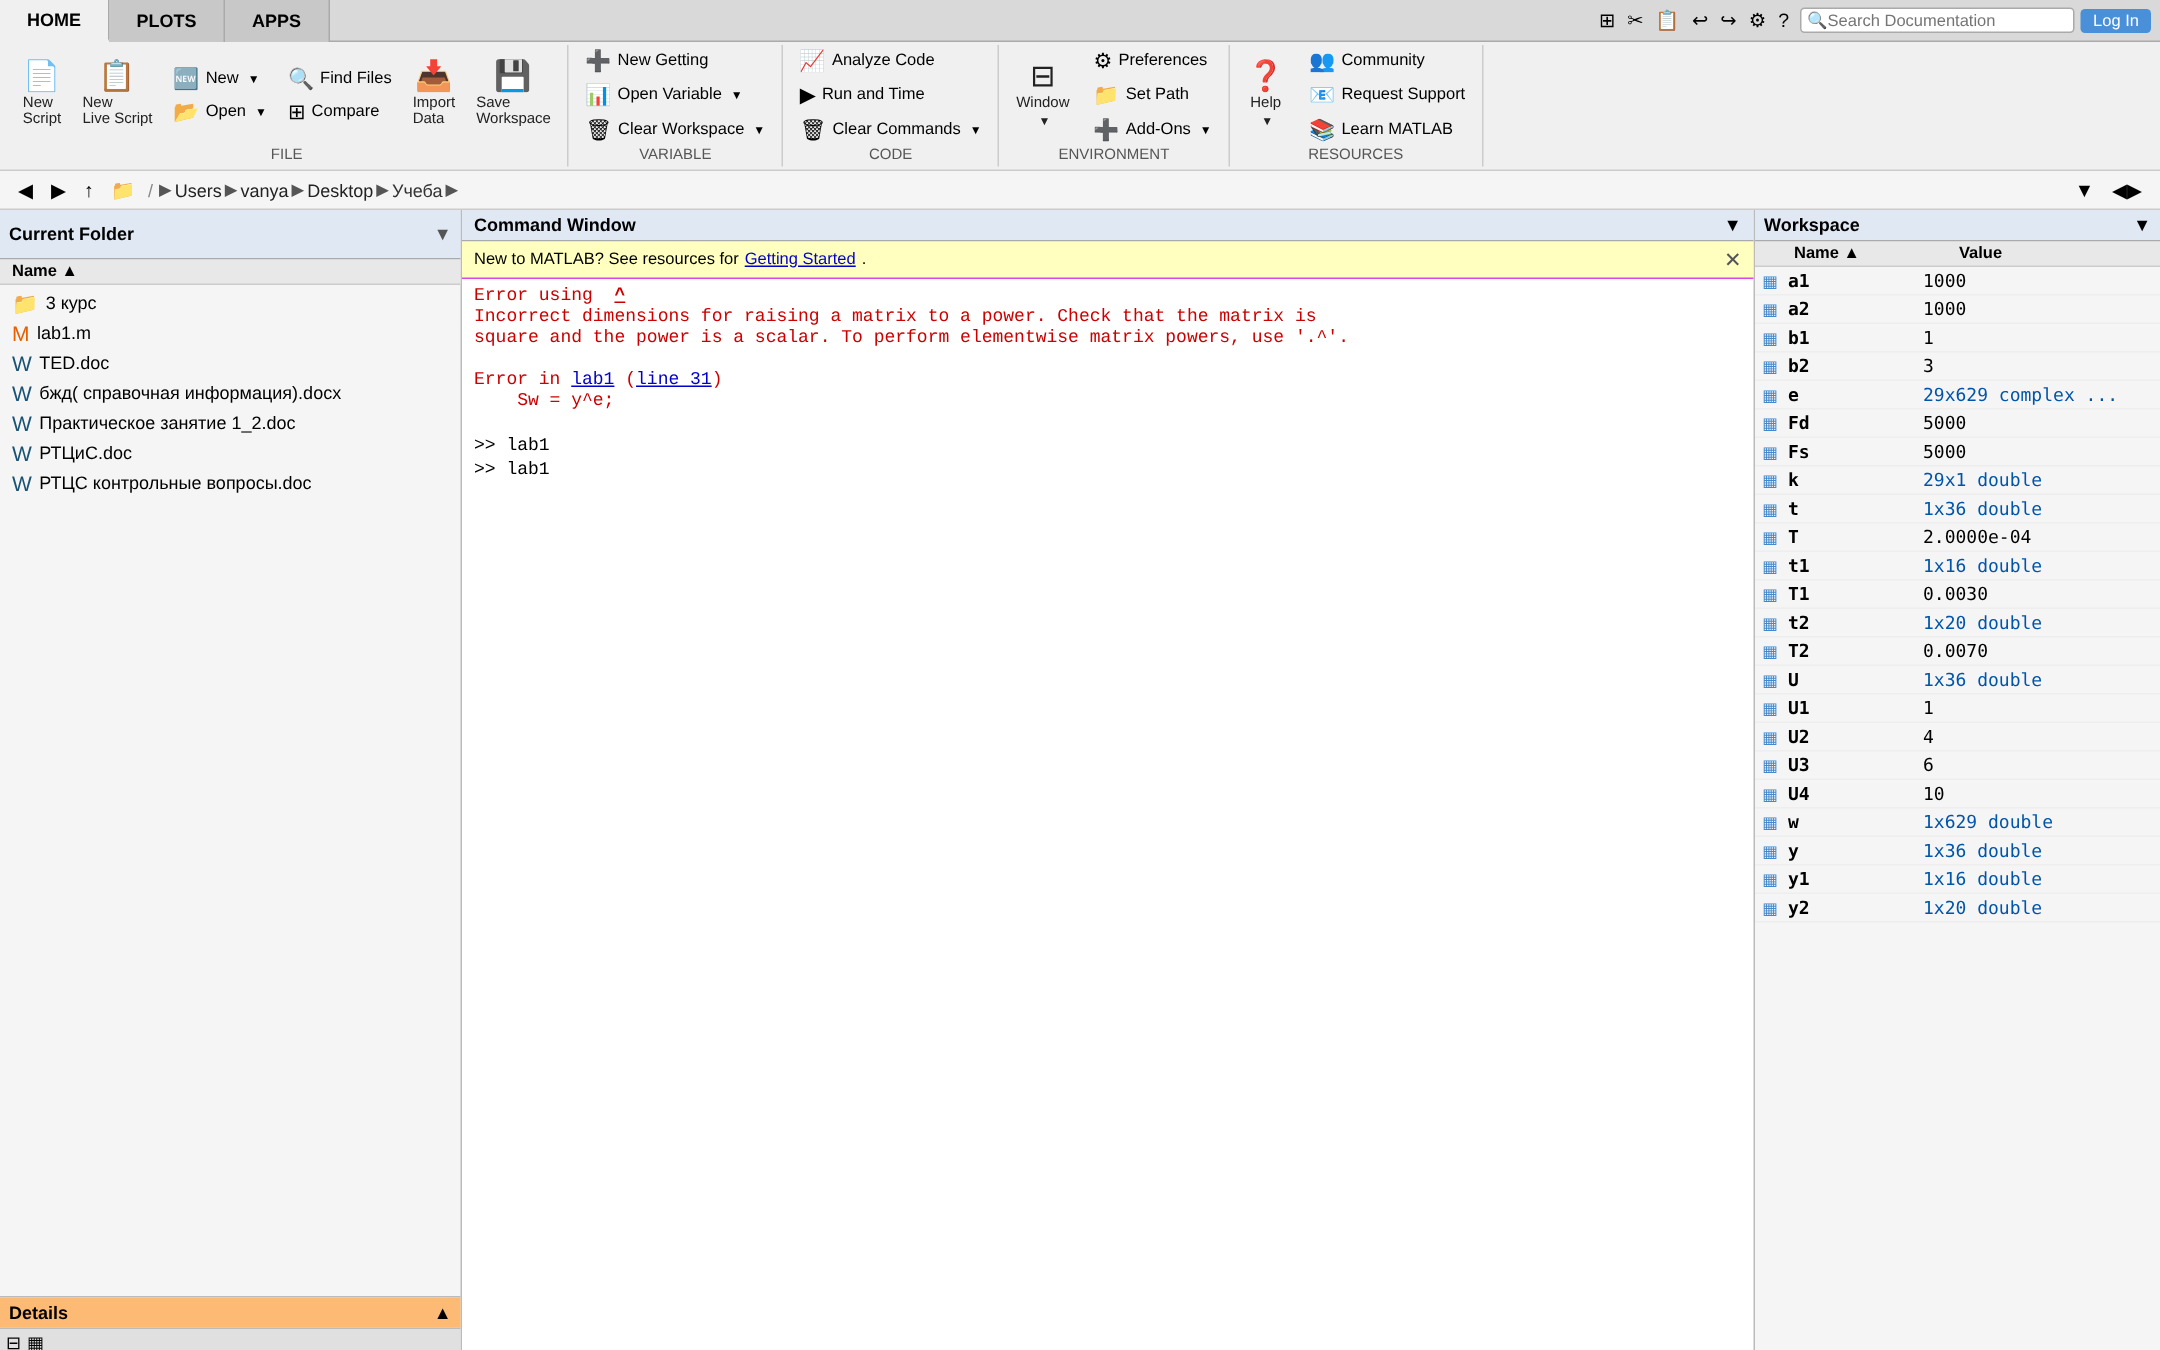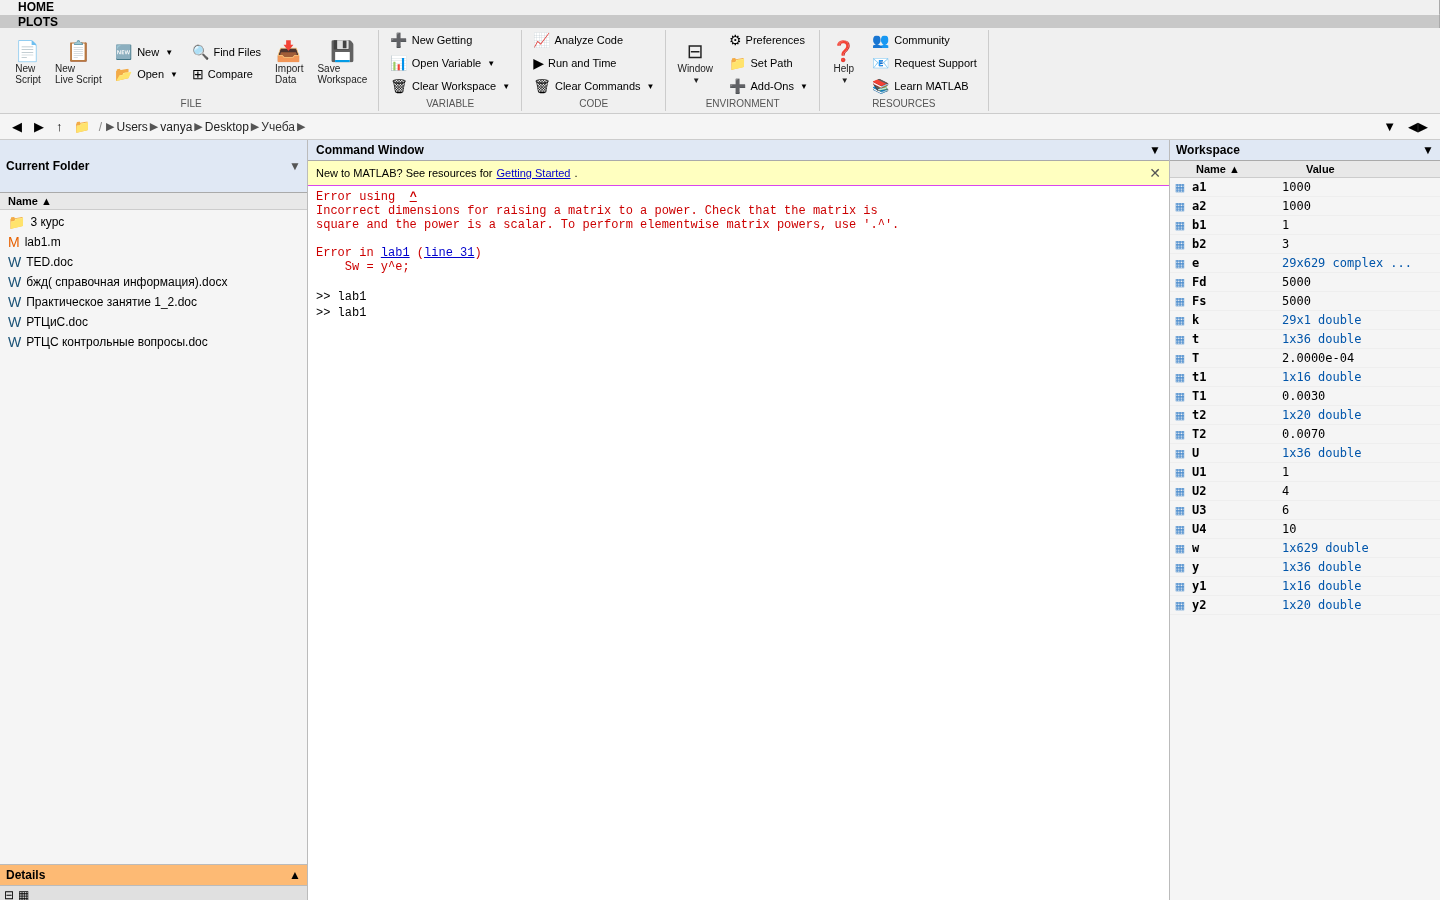--- a/index.html
+++ b/index.html
@@ -1,19 +1,19 @@
 <!DOCTYPE html>
 <html><head>
   <meta charset="utf-8">
   <style>
     * { box-sizing: border-box; margin: 0; padding: 0; }
     body { font-family: 'Segoe UI', Arial, sans-serif; font-size: 12px; background: #f0f0f0; width: 1440px; height: 900px; overflow: hidden; }
 
     
-    .tab-bar { display: flex; background: #d9d9d9; border-bottom: 1px solid #aaa; height: 28px; flex-direction: column; }
+    .tab-bar { display: flex; background: #d9d9d9; border-bottom: 1px solid #aaa; height: 28px; }
     .tab { display: flex; align-items: center; padding: 0 18px; height: 28px; font-size: 12px; font-weight: 600; cursor: pointer; border-right: 1px solid #aaa; }
     .tab.active { background: #f0f0f0; border-bottom: 2px solid #f0f0f0; margin-bottom: -1px; }
     .tab:not(.active) { background: #c8c8c8; }
 
     
     .toolbar { display: flex; background: #f0f0f0; border-bottom: 1px solid #ccc; padding: 2px 4px; min-height: 80px; align-items: stretch; }
     .toolbar-group { display: flex; flex-direction: column; padding: 0 6px; border-right: 1px solid #ccc; }
     .toolbar-group-inner { display: flex; flex-direction: row; flex: 1; align-items: center; gap: 4px; }
     .toolbar-group-label { text-align: center; font-size: 10px; color: #555; padding: 2px 0; margin-top: auto; }
     .tb-btn { display: flex; flex-direction: column; align-items: center; justify-content: center; cursor: pointer; padding: 3px 5px; border-radius: 3px; min-width: 36px; font-size: 10px; color: #222; gap: 2px; }
@@ -29,21 +29,21 @@
     .addr-path { display: flex; align-items: center; gap: 2px; }
     .addr-crumb { font-size: 12px; cursor: pointer; color: #222; }
     .addr-arrow { color: #555; font-size: 11px; }
     .addr-end { color: #333; font-size: 12px; }
 
     
     .main-layout { display: flex; height: calc(900px - 28px - 82px - 26px); }
 
     
     .left-panel { width: 308px; display: flex; flex-direction: column; border-right: 1px solid #bbb; background: #f5f5f5; }
-    .panel-header { display: flex; align-items: center; justify-content: space-between; background: #e0e8f4; border-bottom: 1px solid #aaa; padding: 19px 6px; font-weight: 600; font-size: 12px; }
+    .panel-header { display: flex; align-items: center; justify-content: space-between; background: #e0e8f4; border-bottom: 1px solid #aaa; padding: 9px 6px; font-weight: 600; font-size: 12px; }
     .panel-header-right { cursor: pointer; color: #555; }
 
     .file-list { flex: 1; overflow-y: auto; padding: 2px 0; }
     .file-item { display: flex; align-items: center; padding: 2px 8px; cursor: pointer; gap: 5px; font-size: 12px; }
     .file-item .fi-icon { font-size: 14px; }
     .file-item .fi-name { flex: 1; }
     .col-header { display: flex; align-items: center; padding: 2px 8px; background: #e8e8e8; border-bottom: 1px solid #ccc; font-size: 11px; font-weight: 600; gap: 4px; }
 
     
     .details-panel { border-top: 1px solid #bbb; }

